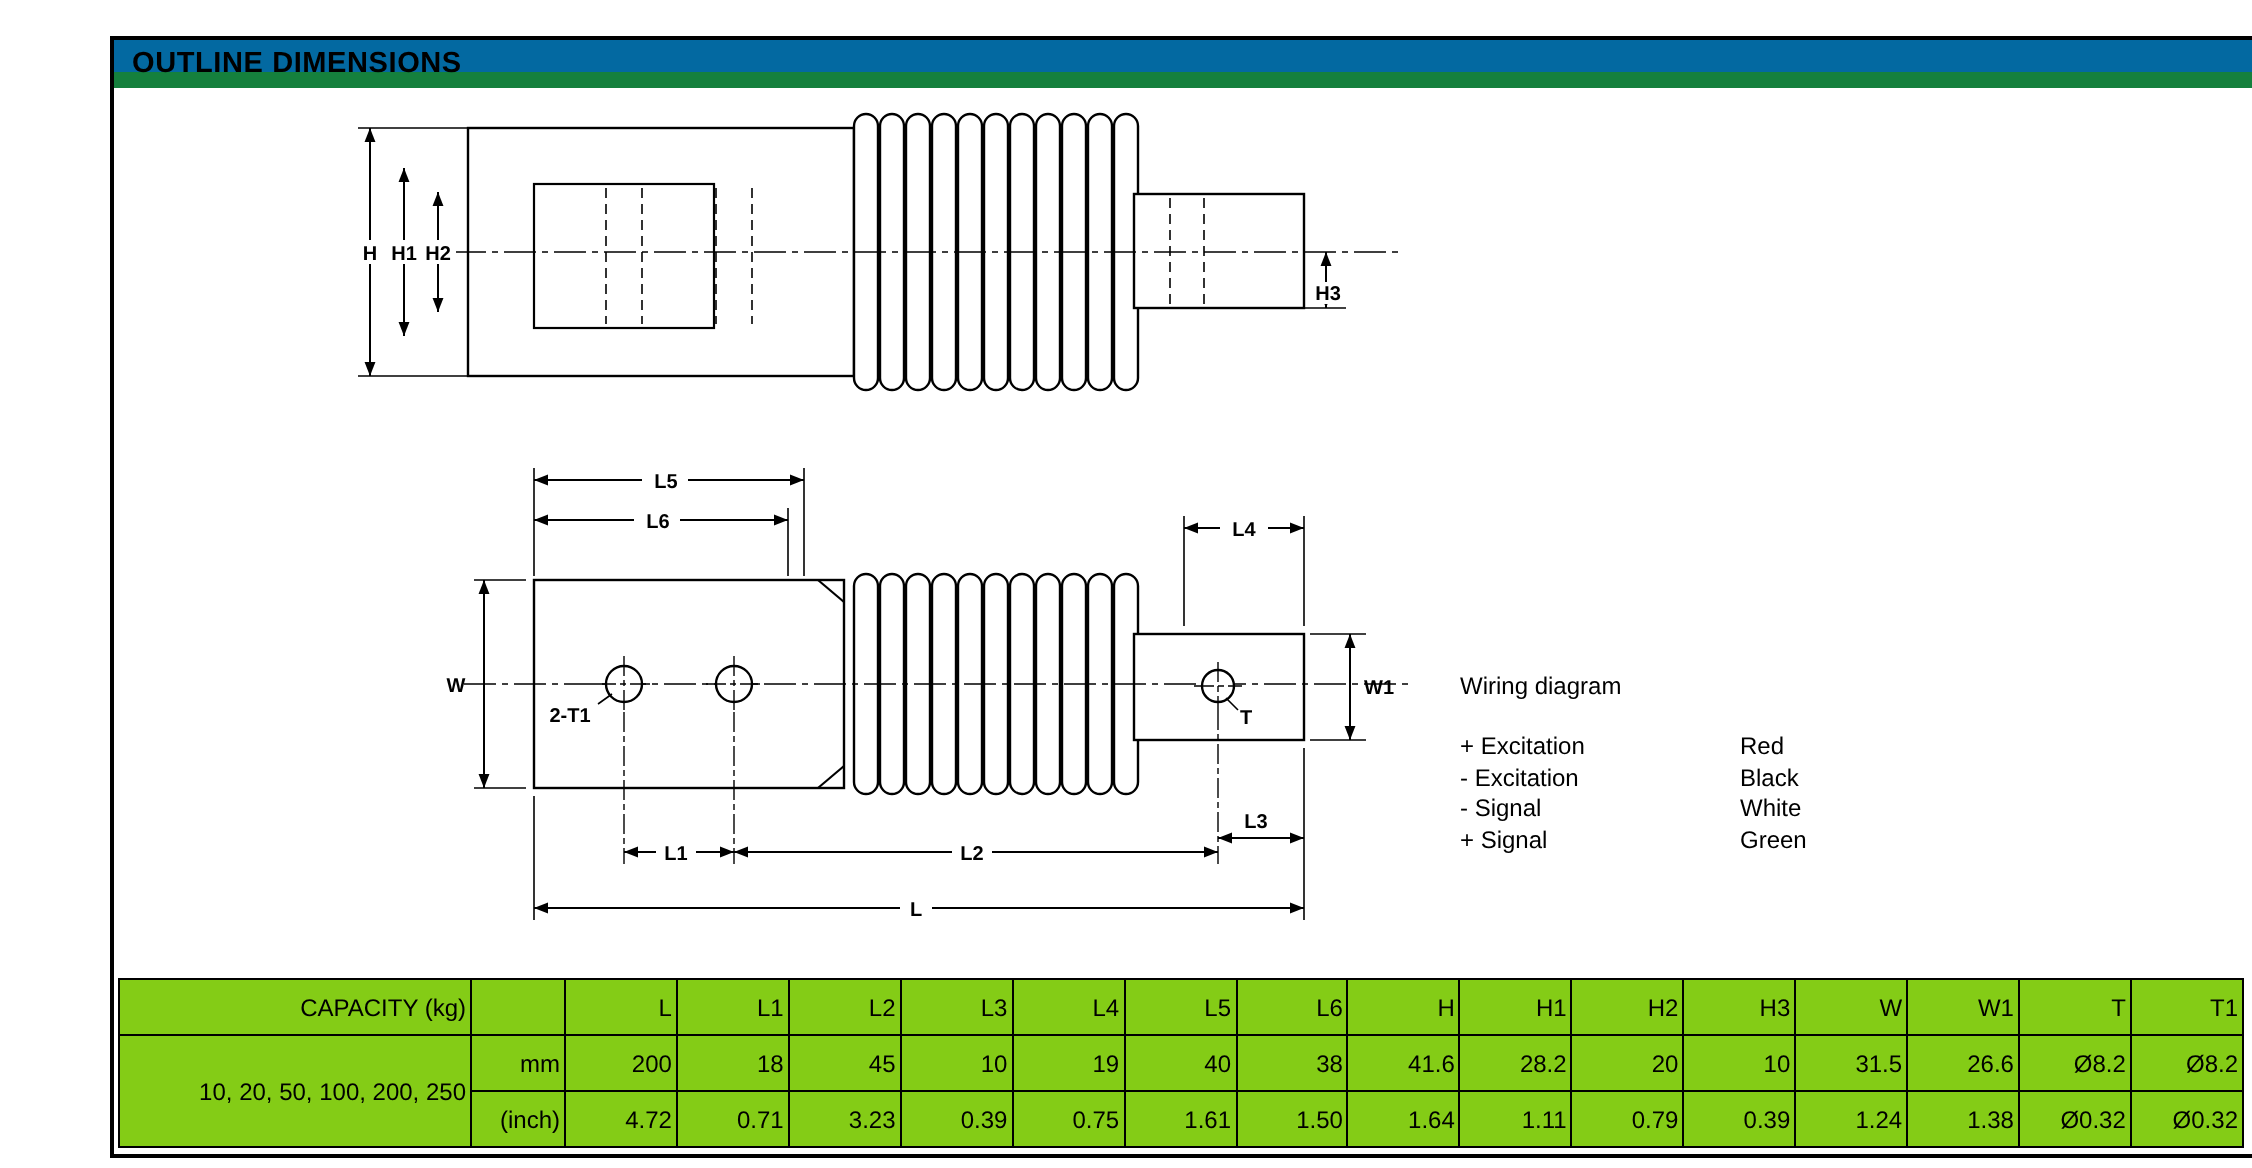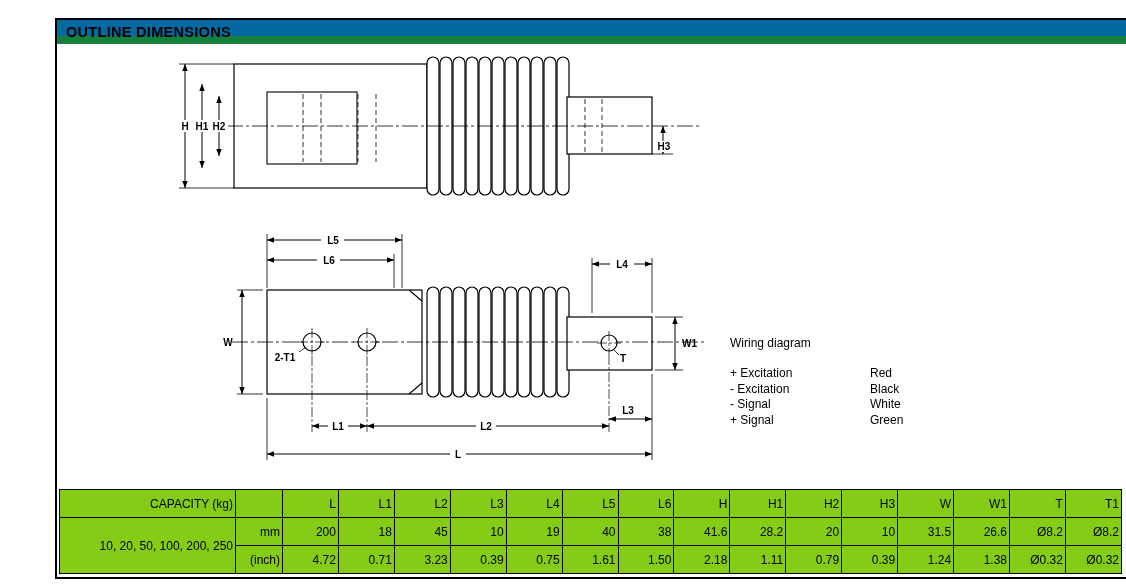--- a/index.html
+++ b/index.html
@@ -268,21 +268,21 @@
         </tr>
         <tr>
           <td>(inch)</td>
           <td>4.72</td>
           <td>0.71</td>
           <td>3.23</td>
           <td>0.39</td>
           <td>0.75</td>
           <td>1.61</td>
           <td>1.50</td>
-          <td>2.18</td>
+          <td>1.64</td>
           <td>1.11</td>
           <td>0.79</td>
           <td>0.39</td>
           <td>1.24</td>
           <td>1.38</td>
           <td>Ø0.32</td>
           <td>Ø0.32</td>
         </tr>
       </tbody>
     </table>

